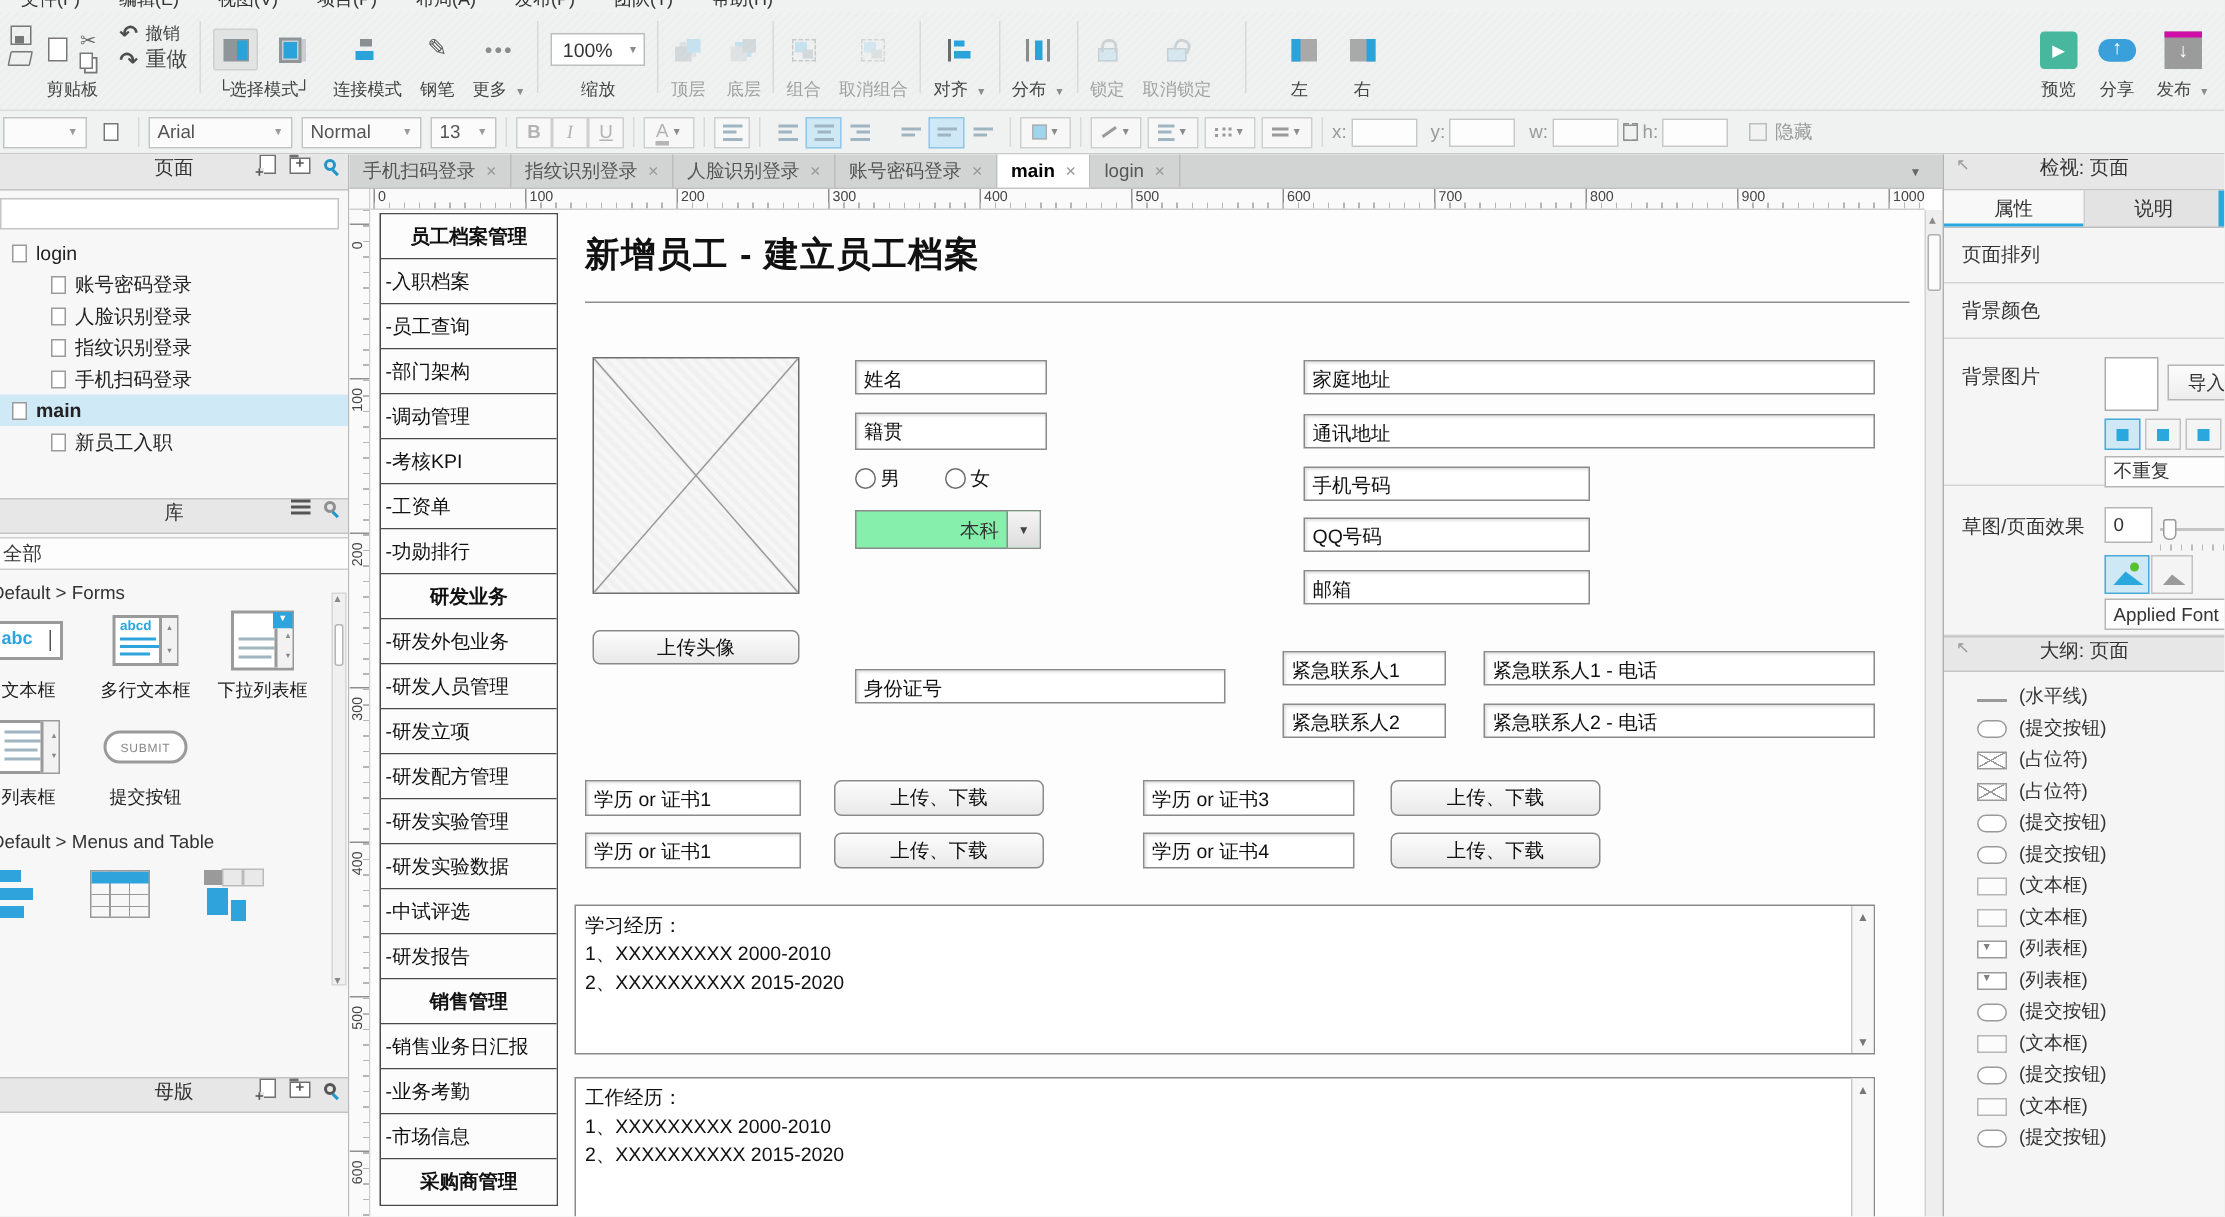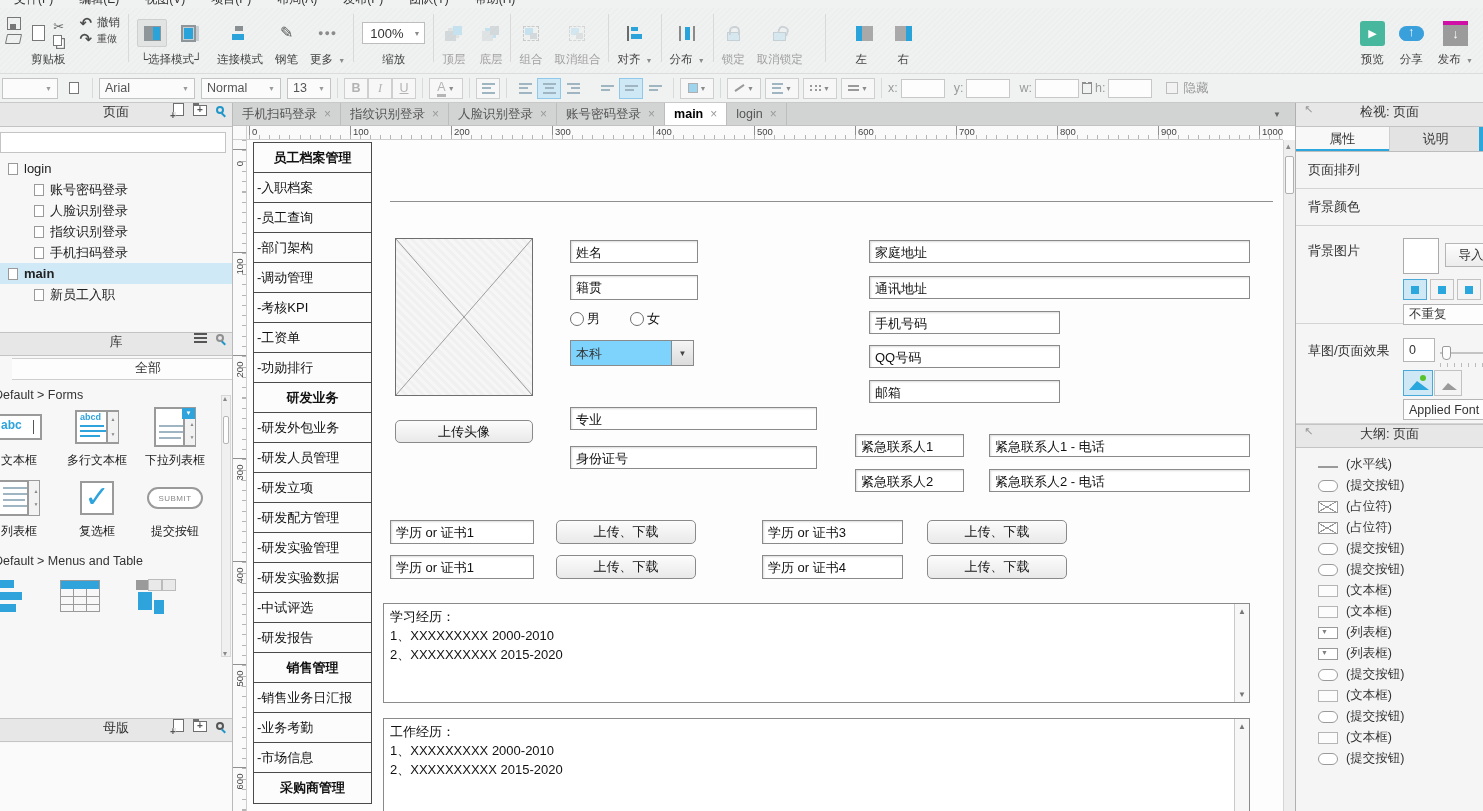--- a/index.html
+++ b/index.html
@@ -117,21 +117,21 @@
   .ic-collapse { font-size:11px; color:#9a9a9a; padding-left:8px; z-index:1; }
 
   
   #left { position:absolute; left:0; top:103px; width:233px; height:708px; background:#f7f7f7; border-right:1px solid #b9b9b9; overflow:hidden; }
   #pages-search { margin:5px 4px 0 0; width:226px; height:21px; border:1px solid #c4c4c4; background:#fff; padding:0 5px; font-size:12px; }
   .tree { margin-top:5px; }
   .trow { height:21px; display:flex; align-items:center; gap:6px; padding-left:8px; font-size:13px; color:#222; }
   .trow.k-child { padding-left:34px; }
   .trow.sel { background:#cfe9f7; font-weight:bold; }
   .ic-doc { width:10px; height:12px; border:1.2px solid #9a9a9a; background:#fff; flex:0 0 10px; }
-  .libfilter { margin:2px 0 0 12px; width:278px; height:22px; border-top:1px solid #cfcfcf; border-bottom:1px solid #cfcfcf; background:#fdfdfd; display:flex; align-items:center; padding:0 8px 0 2px;flex-direction:column; }
+  .libfilter { margin:2px 0 0 0; width:278px; height:22px; border-top:1px solid #cfcfcf; border-bottom:1px solid #cfcfcf; background:#fdfdfd; display:flex; align-items:center; padding:0 8px 0 2px; }
   .libfilter .caret { margin-left:auto; color:#555; font-size:8px; }
   .libsec { font-size:12.5px; color:#333; padding:8px 0 2px 0; margin-left:-6px; white-space:nowrap; }
   #libgrid { display:grid; grid-template-columns:78px 78px 78px; margin-left:-20px; row-gap:6px; }
   .lcell { display:flex; flex-direction:column; align-items:center; }
   .licon { height:46px; display:flex; align-items:center; justify-content:center; }
   .llabel { font-size:12px; color:#222; margin-top:2px; white-space:nowrap; }
   .k-textfield { width:46px; height:26px; border:2px solid #9a9a9a; background:#fff; position:relative; }
   .k-textfield:before { content:"abc"; position:absolute; left:3px; top:2px; font-size:12px; font-weight:bold; color:#2ea3dc; }
   .k-textfield:after { content:""; position:absolute; right:6px; top:4px; bottom:4px; width:1.5px; background:#555; }
   .k-textarea { width:44px; height:34px; border:2px solid #9a9a9a; background:
@@ -205,21 +205,21 @@
   .mrow2:last-child { border-bottom:none; }
   .mrow2.hdr { font-weight:bold; justify-content:center; }
   #wf-title { position:absolute; left:143px; top:14px; font-size:23px; font-weight:bold; color:#111; letter-spacing:1px; }
   #wf-hr { position:absolute; left:143px; top:61px; width:883px; height:1px; background:#8f8f8f; }
   #wf-ph { position:absolute; left:148px; top:98px; width:138px; height:158px; border:1px solid #6e6e6e;
     background:#f6f6f6 repeating-linear-gradient(45deg, rgba(0,0,0,.025) 0 3px, transparent 3px 6px); }
   #wf-ph svg { width:100%; height:100%; display:block; }
   .wf-radio { display:flex; align-items:center; gap:3px; font-size:13px; color:#111; }
   .wf-radio:before { content:""; width:12px; height:12px; border:1px solid #6e6e6e; border-radius:50%; background:#fff; display:inline-block; }
   #wf-gender { position:absolute; left:323px; top:170px; display:flex; gap:30px; }
-  #wf-edu { position:absolute; left:323px; top:200px; width:124px; height:26px; border:1px solid #8a8a8a; background:#7dd3fc; display:flex; }
+  #wf-edu { position:absolute; left:323px; top:200px; width:124px; height:26px; border:1px solid #8a8a8a; background:#86efac; display:flex;text-align:right; }
   #wf-edu .val { flex:1; padding:4px 5px; font-size:13px; }
   #wf-edu .arr { width:22px; border-left:1px solid #8a8a8a; background:linear-gradient(#f5f5f5,#dcdcdc); display:flex; align-items:center; justify-content:center; font-size:8px; color:#444; }
   .wf-ta { position:absolute; border:1px solid #8a8a8a; background:#fff; font-size:13px; color:#111; }
   .wf-ta .txt { position:absolute; left:6px; top:4px; right:20px; white-space:pre-line; line-height:1.45; }
   .wf-ta .sb { position:absolute; right:0; top:0; bottom:0; width:15px; border-left:1px solid #c9c9c9; background:#f7f7f7; }
   .wf-ta .sb:before { content:"▲"; position:absolute; top:3px; left:3px; font-size:8px; color:#777; }
   .wf-ta .sb:after { content:"▼"; position:absolute; bottom:3px; left:3px; font-size:8px; color:#777; }
 
   
   #right { position:absolute; left:1295px; top:103px; width:188px; height:708px; background:#f5f5f6; border-left:1px solid #b0b0b0; overflow:hidden; }
@@ -297,21 +297,21 @@
       <span class="lbl">剪贴板</span>
     </div>
     <div class="tbg" style="margin-left:14px">
       <div class="icons" style="flex-direction:column; gap:1px; height:auto; align-items:flex-start">
         <span style="display:flex; gap:5px; align-items:center">
             <span class="ic ic-undo">↶</span>
             <span style="font-size:11.5px; color:#444">撤销</span>
           </span>
         <span style="display:flex; gap:5px; align-items:center">
             <span class="ic ic-redo">↷</span>
-            <span style="font-size:10px; color:#444">重做</span>
+            <span style="font-size:14px; color:#444">重做</span>
           </span>
       </div>
     </div>
     <div class="tbsep"></div>
     <div class="tbg">
       <div class="icons">
         <span class="selbox on">
             <span class="ic ic-winpair"></span>
           </span>
         <span class="selbox">
@@ -613,26 +613,20 @@
           <span class="llabel">下拉列表框</span>
         </div>
 
         <div class="lcell">
           <span class="licon">
             <span class="k-listbox" data-icon-text="SUBMIT"></span>
           </span>
           <span class="llabel">列表框</span>
         </div>
 
-        <div class="lcell">
-          <span class="licon">
-            <span class="k-checkbox" data-icon-text="SUBMIT"></span>
-          </span>
-          <span class="llabel">复选框</span>
-        </div>
 
 
         <div class="lcell">
           <span class="licon">
             <span class="k-submit" data-icon-text="SUBMIT"></span>
           </span>
           <span class="llabel">提交按钮</span>
         </div>
       </div>
     <div class="libsec" style="padding-top:14px">Default &gt; Menus and Table</div>
@@ -822,20 +816,21 @@
 
           <div class="mrow2">
             <span>-市场信息</span>
           </div>
 
           <div class="mrow2 hdr">
             <span>采购商管理</span>
           </div>
         </div>
 
+      <div id="wf-title">新增员工 - 建立员工档案</div>
       <div id="wf-hr"></div>
 
       <div id="wf-ph">
         <svg viewBox="0 0 138 158" preserveAspectRatio="none">
           <line x1="0" y1="0" x2="138" y2="158" stroke="#9a9a9a" stroke-width="1"></line>
           <line x1="138" y1="0" x2="0" y2="158" stroke="#9a9a9a" stroke-width="1"></line>
         </svg>
       </div>
       <div class="wf-btn" style="left:148px; top:280px; width:138px; height:23px">上传头像</div>
 
@@ -846,21 +841,20 @@
             <span>男</span>
           </span>
         <span class="wf-radio">
             <span>女</span>
           </span>
       </div>
       <div id="wf-edu">
         <span class="val">本科</span>
         <span class="arr">▼</span>
       </div>
-      <div class="wf-input" style="left:323px; top:267px; width:247px; height:23px">专业</div>
       <div class="wf-input" style="left:323px; top:306px; width:247px; height:23px">身份证号</div>
 
       <div class="wf-input" style="left:622px; top:100px; width:381px; height:23px">家庭地址</div>
       <div class="wf-input" style="left:622px; top:136px; width:381px; height:23px">通讯地址</div>
       <div class="wf-input" style="left:622px; top:171px; width:191px; height:23px">手机号码</div>
       <div class="wf-input" style="left:622px; top:205px; width:191px; height:23px">QQ号码</div>
       <div class="wf-input" style="left:622px; top:240px; width:191px; height:23px">邮箱</div>
 
       <div class="wf-input" style="left:608px; top:294px; width:109px; height:23px">紧急联系人1</div>
       <div class="wf-input" style="left:742px; top:294px; width:261px; height:23px">紧急联系人1 - 电话</div>

